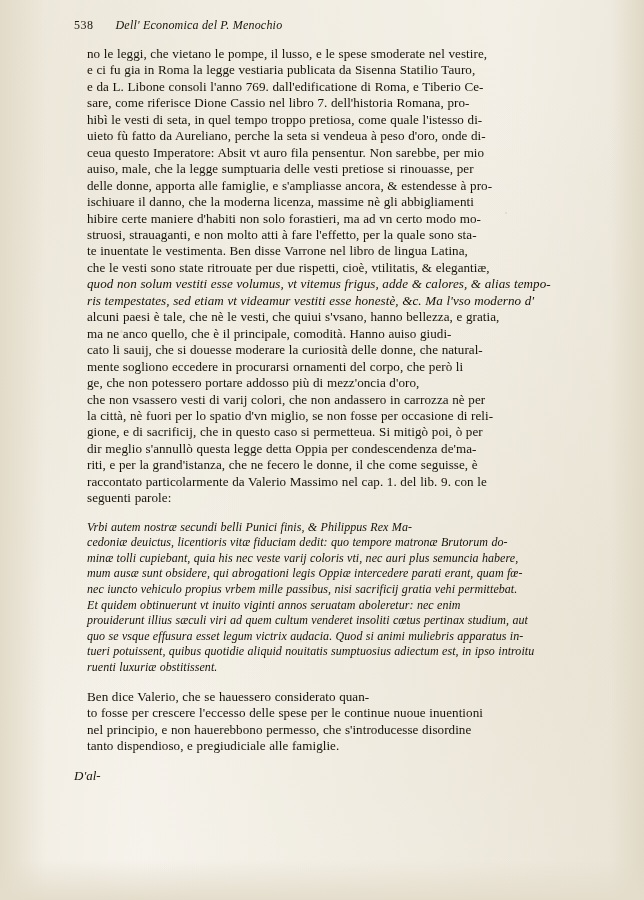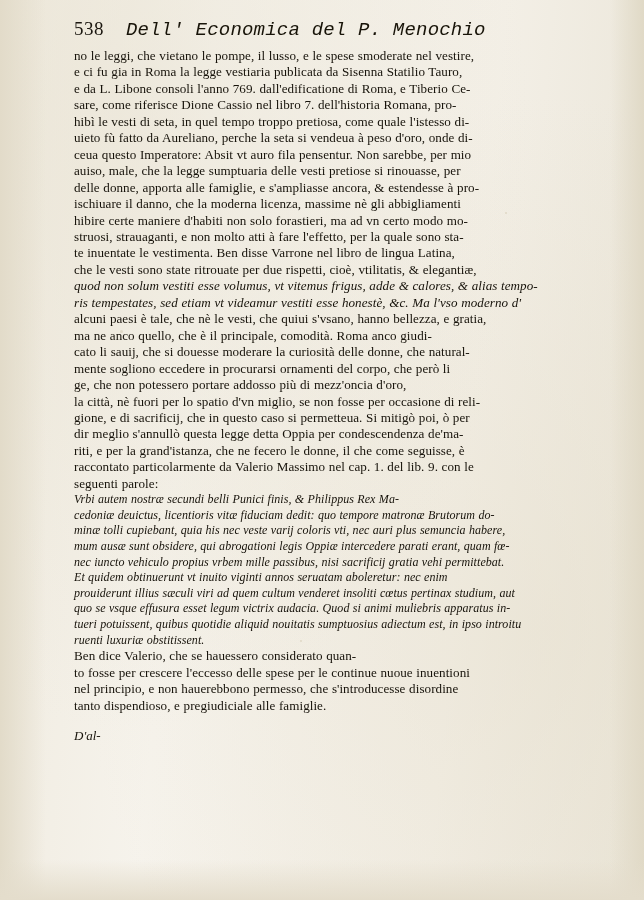--- a/index.html
+++ b/index.html
@@ -52,44 +52,44 @@
     width: 522px;
   }
   .header-line {
     display: flex;
     align-items: baseline;
     justify-content: flex-start;
     margin-bottom: 7px;
     white-space: nowrap;
   }
   .folio {
-    font-size: 19px;
+    font-size: 12px;
     letter-spacing: 0.5px;
     color: #1b1710;
     font-family: "Liberation Serif", serif;
     margin-right: 22px;
     font-style: normal;
   }
   .running-title {
-    font-size: 19px;
+    font-size: 12px;
     font-style: italic;
     color: #181409;
     letter-spacing: 0.2px;
-    font-family: Liberation Mono, monospace;
+    font-family: Liberation Serif, serif;
   }
   .body-text {
     font-size: 13.1px;
     line-height: 16.45px;
     text-align: justify;
     color: #16120a;
     letter-spacing: 0.05px;
     word-spacing: 0.3px;
   }
   .body-text p {
-    margin: 0;
+    margin: 13px;
     text-indent: 0;
   }
   .line {
     display: block;
     white-space: nowrap;
   }
   .it { font-style: italic; }
   .catchword {
     margin-top: 14px;
     text-align: left;
@@ -142,24 +142,25 @@
         <span class="line">auiso, male, che la legge sumptuaria delle vesti pretiose si rinouasse, per</span>
         <span class="line">delle donne, apporta alle famiglie, e s'ampliasse ancora, &amp; estendesse à pro-</span>
         <span class="line">ischiuare il danno, che la moderna licenza, massime nè gli abbigliamenti</span>
         <span class="line">hibire certe maniere d'habiti non solo forastieri, ma ad vn certo modo mo-</span>
         <span class="line">struosi, strauaganti, e non molto atti à fare l'effetto, per la quale sono sta-</span>
         <span class="line">te inuentate le vestimenta. Ben disse Varrone nel libro de lingua Latina,</span>
         <span class="line">che le vesti sono state ritrouate per due rispetti, cioè, vtilitatis, &amp; elegantiæ,</span>
         <span class="line it">quod non solum vestiti esse volumus, vt vitemus frigus, adde &amp; calores, &amp; alias tempo-</span>
         <span class="line it">ris tempestates, sed etiam vt videamur vestiti esse honestè, &amp;c. Ma l'vso moderno d'</span>
         <span class="line">alcuni paesi è tale, che nè le vesti, che quiui s'vsano, hanno bellezza, e gratia,</span>
-        <span class="line">ma ne anco quello, che è il principale, comodità. Roma anco giudi-</span>
+        <span class="line">ma ne anco quello, che è il principale, comodità. Hanno auiso giudi-</span>
         <span class="line">cato li sauij, che si douesse moderare la curiosità delle donne, che natural-</span>
         <span class="line">mente sogliono eccedere in procurarsi ornamenti del corpo, che però li</span>
         <span class="line">ge, che non potessero portare addosso più di mezz'oncia d'oro,</span>
+        <span class="line">che non vsassero vesti di varij colori, che non andassero in carrozza nè per</span>
         <span class="line">la città, nè fuori per lo spatio d'vn miglio, se non fosse per occasione di reli-</span>
         <span class="line">gione, e di sacrificij, che in questo caso si permetteua. Si mitigò poi, ò per</span>
         <span class="line">dir meglio s'annullò questa legge detta Oppia per condescendenza de'ma-</span>
         <span class="line">riti, e per la grand'istanza, che ne fecero le donne, il che come seguisse, è</span>
         <span class="line">raccontato particolarmente da Valerio Massimo nel cap. 1. del lib. 9. con le</span>
         <span class="line">seguenti parole:</span>
       </p>
 
       <p class="latin-block">
         <span class="line">Vrbi autem nostræ secundi belli Punici finis, &amp; Philippus Rex Ma-</span>

